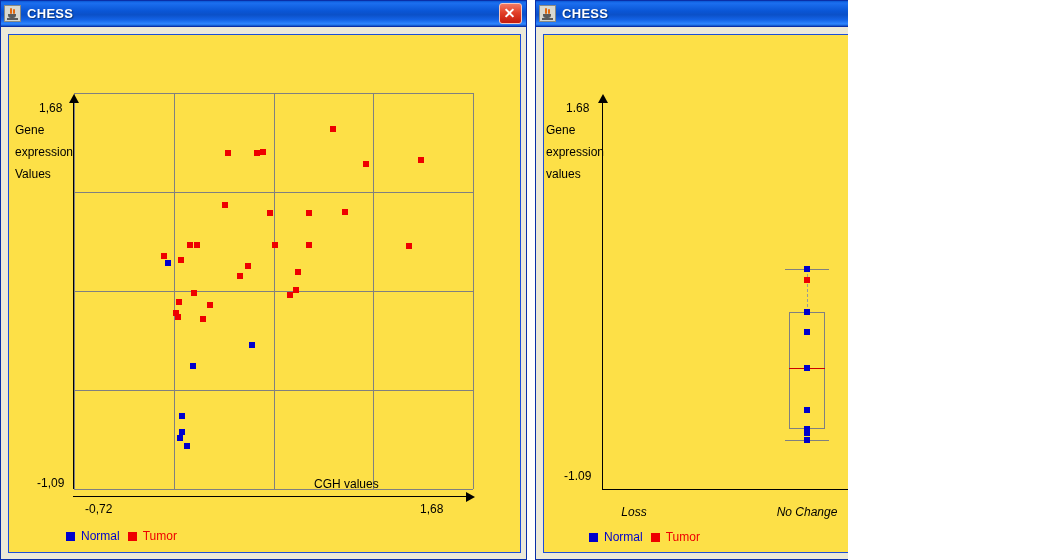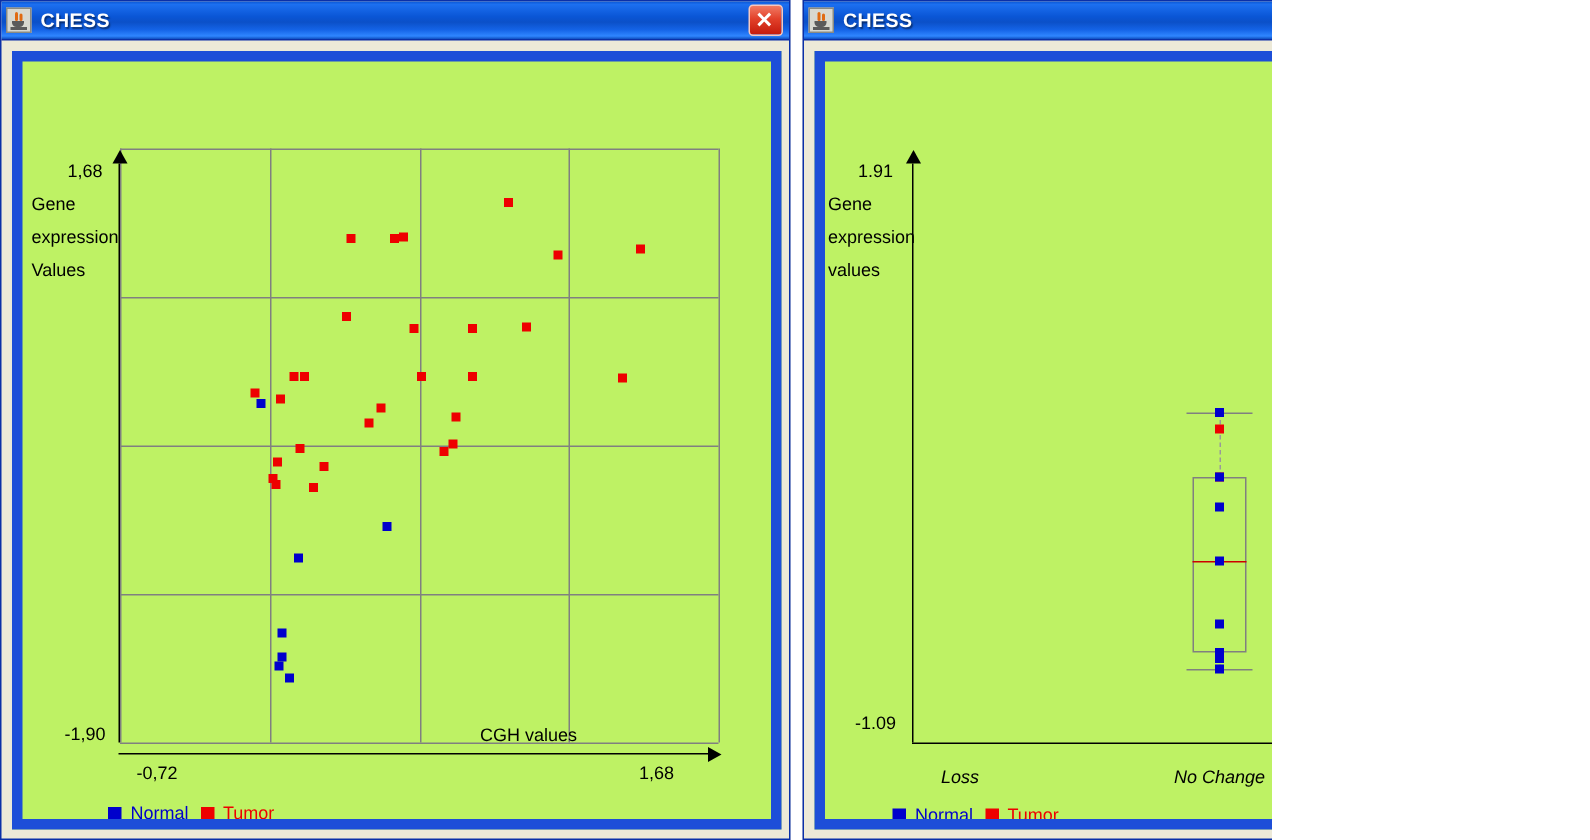--- a/index.html
+++ b/index.html
@@ -96,22 +96,22 @@
     left: 4px; top: 8px;
     width: 11px; height: 2px;
     background: #ffffff;
   }
   .close-btn::before { transform: rotate(45deg); }
   .close-btn::after  { transform: rotate(-45deg); }
 
   
   .panel {
     position: absolute;
-    background: #bef264;
-    border: 7px solid #1d4ed8;
+    background: #fde047;
+    border: 1px solid #1d4ed8;
     box-sizing: border-box;
     overflow: hidden;
   }
   .panel-left  { left: 7px;  top: 33px; width: 513px; height: 519px; }
   .panel-right { left: 7px;  top: 33px; width: 510px; height: 519px; }
   .gridline-v, .gridline-h {
     position: absolute;
     background: #808080;
   }
   .gridline-v { width: 1px; }
@@ -221,21 +221,21 @@
           <div class="gridline-h" style="left: 65px; top: 58px; width: 399px;"></div>
           <div class="gridline-h" style="left: 65px; top: 157px; width: 399px;"></div>
           <div class="gridline-h" style="left: 65px; top: 256px; width: 399px;"></div>
           <div class="gridline-h" style="left: 65px; top: 355px; width: 399px;"></div>
           <div class="gridline-h" style="left: 65px; top: 454px; width: 399px;"></div>
           <div class="axis-line axis-v" style="left: 64px; top: 68px; height: 386px;"></div>
           <div class="arrow-up" style="left: 60px; top: 59px;"></div>
           <div class="axis-line axis-h" style="left: 64px; top: 461px; width: 394px;"></div>
           <div class="arrow-right" style="left: 457px; top: 457px;"></div>
           <div class="axis-text" style="left: 30px; top: 66px;">1,68</div>
-          <div class="axis-text" style="left: 28px; top: 441px;">-1,90</div>
+          <div class="axis-text" style="left: 28px; top: 441px;">-1,09</div>
           <div class="axis-text" style="left: 76px; top: 467px;">-0,72</div>
           <div class="axis-text" style="left: 411px; top: 467px;">1,68</div>
           <div class="axis-text" style="left: 305px; top: 442px;">CGH values</div>
           <div class="axis-text" style="left: 6px; top: 88px;">Gene</div>
           <div class="axis-text" style="left: 6px; top: 110px;">expression</div>
           <div class="axis-text" style="left: 6px; top: 132px;">Values</div>
           <div class="pt tumor" style="left: 218.813px; top: 118.043px;"></div>
           <div class="pt tumor" style="left: 247.748px; top: 118.043px;"></div>
           <div class="pt tumor" style="left: 253.84px; top: 116.614px;"></div>
           <div class="pt tumor" style="left: 323.893px; top: 93.7401px;"></div>
@@ -295,21 +295,21 @@
       <span class="win-title">CHESS</span>
       <span class="close-btn"></span>
     </div>
 
     <div class="panel panel-right">
       <div id="box-plot">
           <div class="axis-line axis-v" style="left: 58px; top: 68px; height: 386px;"></div>
           <div class="arrow-up" style="left: 54px; top: 59px;"></div>
           <div class="axis-line axis-h" style="left: 58px; top: 454px; width: 392px;"></div>
           <div class="arrow-right" style="left: 449px; top: 450px;"></div>
-          <div class="axis-text" style="left: 22px; top: 66px;">1.91</div>
+          <div class="axis-text" style="left: 22px; top: 66px;">1.68</div>
           <div class="axis-text" style="left: 20px; top: 434px;">-1.09</div>
           <div class="axis-text" style="left: 2px; top: 88px;">Gene</div>
           <div class="axis-text" style="left: 2px; top: 110px;">expression</div>
           <div class="axis-text" style="left: 2px; top: 132px;">values</div>
           <div class="axis-text center" style="left: 90px; top: 470px;">Loss</div>
           <div class="axis-text center" style="left: 263px; top: 470px;">No Change</div>
           <div class="whisker-line" style="left: 263px; top: 233.827px; height: 43.1986px;"></div>
           <div class="whisker-line" style="left: 263px; top: 394.079px; height: 11.148px;"></div>
           <div class="whisker-cap" style="left: 241px; top: 233.827px; width: 44px;"></div>
           <div class="whisker-cap" style="left: 241px; top: 405.227px; width: 44px;"></div>

